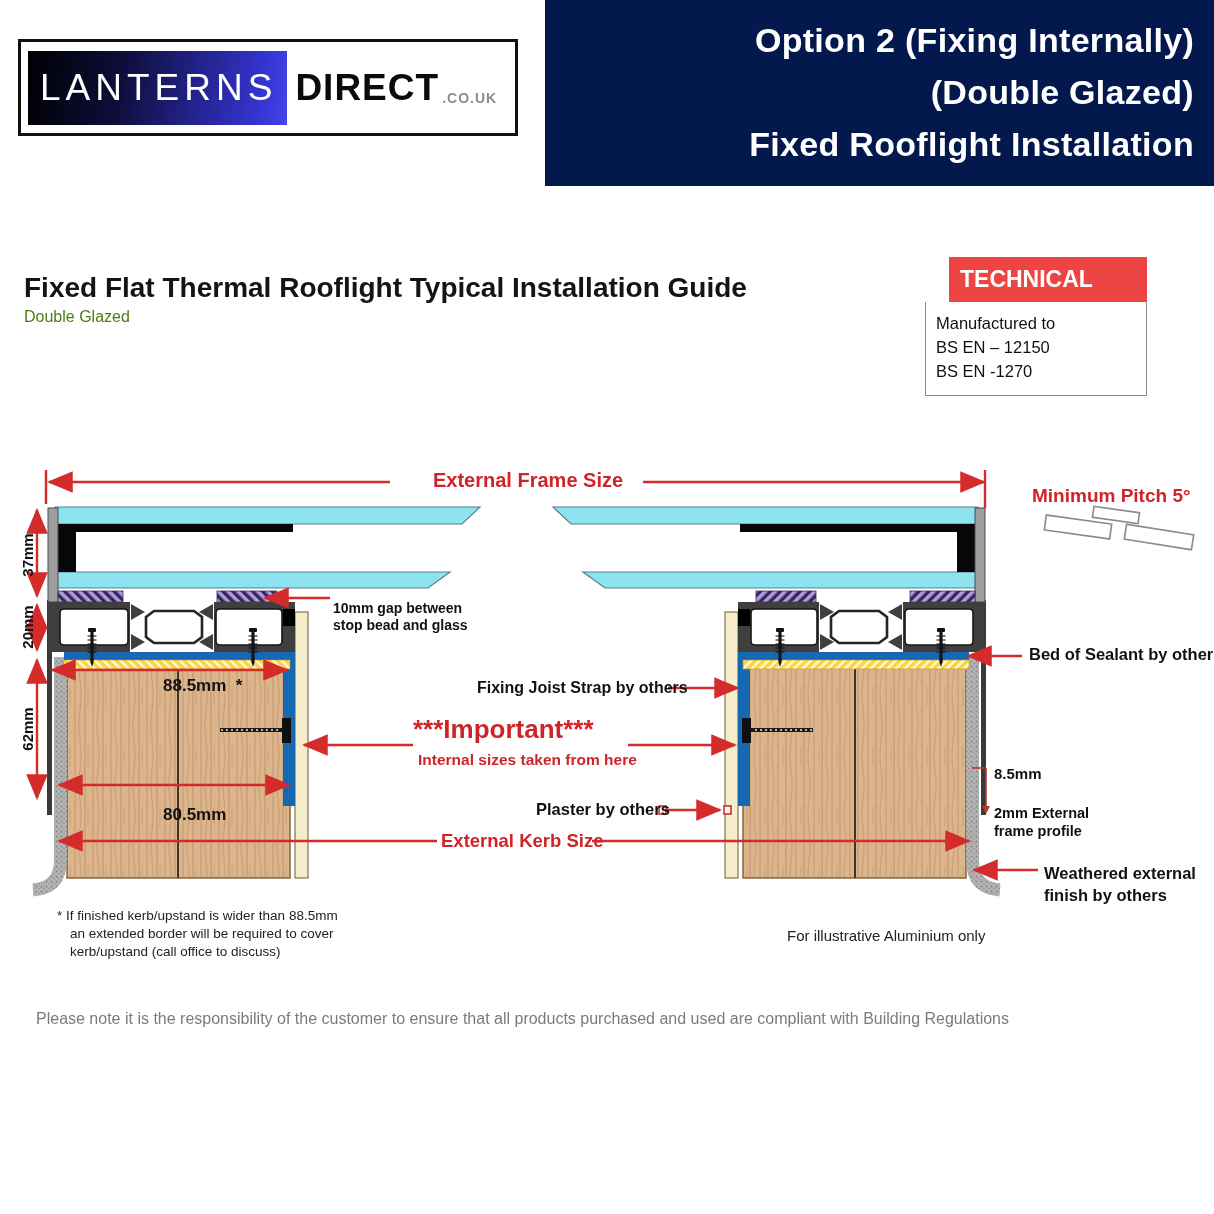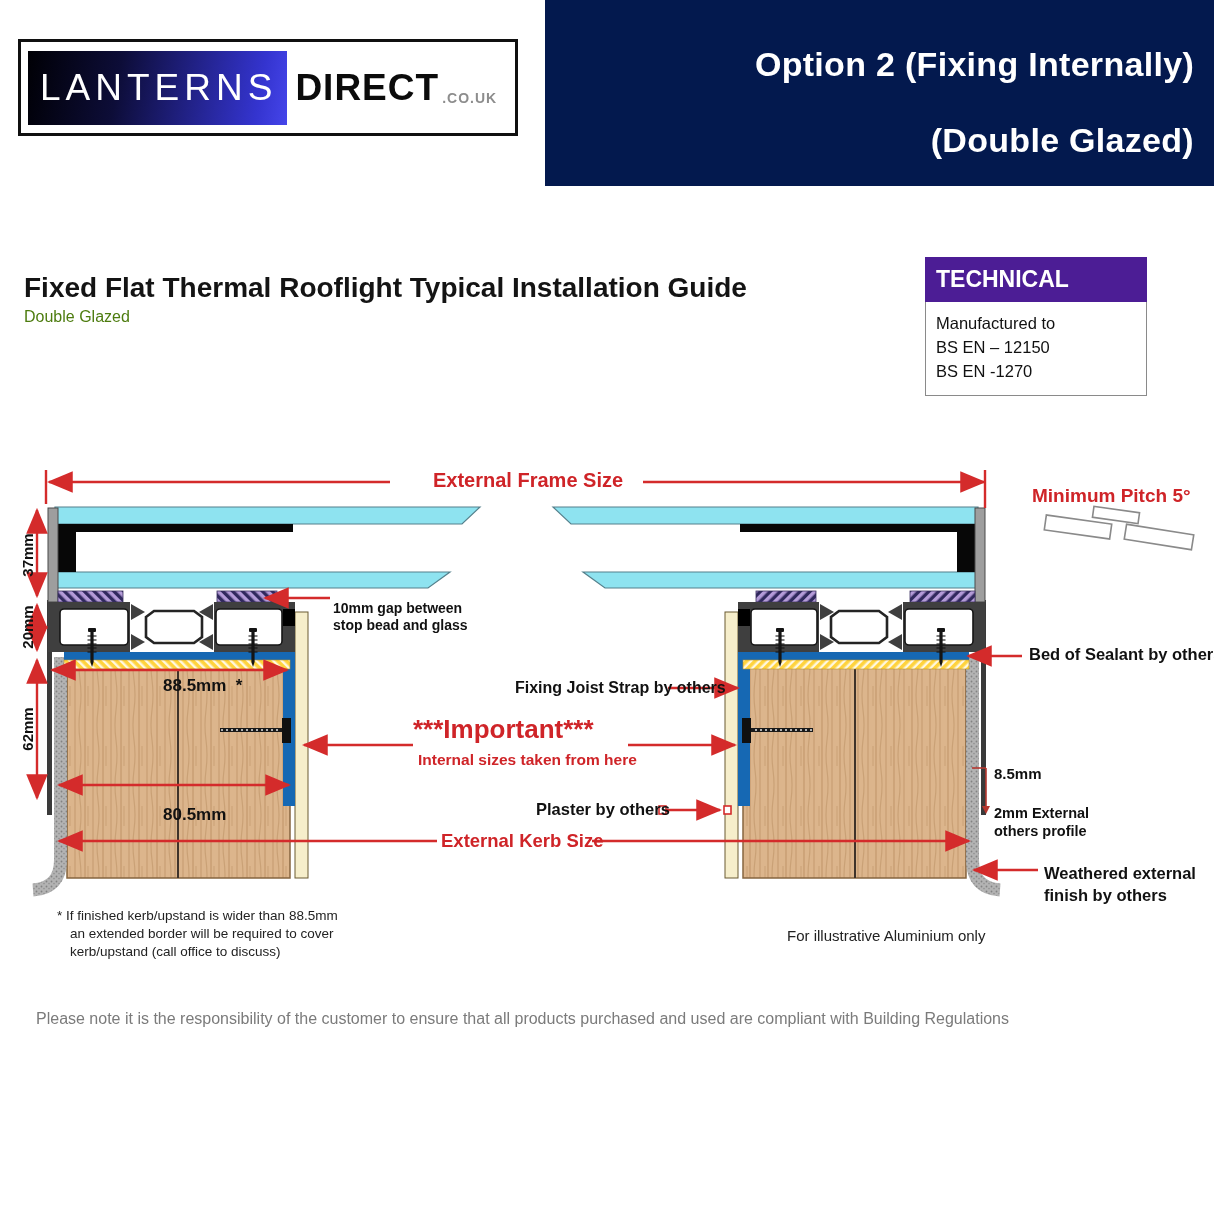--- a/index.html
+++ b/index.html
@@ -1,35 +1,35 @@
 <!DOCTYPE html>
 <html><head>
 <meta charset="utf-8">
 <style>
   html,body{margin:0;padding:0;background:#fff;}
   .page{position:relative;width:1214px;height:1214px;background:#ffffff;overflow:hidden;
         font-family:"Liberation Sans",sans-serif;color:#111;}
   
   .banner{position:absolute;left:545px;top:0;width:669px;height:186px;background:#03194e;
           color:#fff;text-align:right;box-sizing:border-box;padding:14px 20px 0 0;}
-  .banner div{font-size:34px;line-height:52px;font-weight:600;letter-spacing:.3px;margin-top:24px;}
+  .banner div{font-size:34px;line-height:52px;font-weight:600;letter-spacing:.3px;}
   
   .logo{position:absolute;left:18px;top:39px;width:500px;height:97px;border:3px solid #101010;
         background:#fff;box-sizing:border-box;display:flex;align-items:center;padding-left:7px;}
   .logo-grad{height:74px;display:flex;align-items:center;padding:0 10px 0 12px;
              background:linear-gradient(100deg,#000005 0%,#0d0d38 35%,#3434cf 88%,#4545ea 100%);}
   .brand1{color:#fff;font-size:37px;letter-spacing:5px;font-weight:400;}
   .brand2{color:#0b0b0b;font-size:37px;font-weight:800;letter-spacing:1px;margin-left:8px;}
   .tld{color:#8d8d8d;font-size:14px;font-weight:700;margin-left:3px;margin-top:20px;letter-spacing:1px;}
   
   .title{position:absolute;left:24px;top:272px;font-size:28px;font-weight:700;color:#141414;}
   .subtitle{position:absolute;left:24px;top:308px;font-size:16px;color:#4d7c0f;}
   
   .tech{position:absolute;left:925px;top:257px;width:222px;box-sizing:border-box;}
-  .tech-head{background:#4c1d95;color:#fff;font-weight:700;font-size:23px;padding:9px 4px 9px 11px;}
+  .tech-head{background:#ef4444;color:#fff;font-weight:700;font-size:23px;padding:9px 4px 9px 11px;margin-left:24px;}
   .tech-body{border:1.5px solid #8a8a8a;border-top:none;padding:9px 10px 12px;font-size:16.5px;
              line-height:24px;color:#111;}
   
   .diagram{position:absolute;left:0;top:440px;}
   .lbl{position:absolute;white-space:nowrap;}
   .b{font-weight:700;}
   .red{color:#cf2428;}
   .vdim{position:absolute;width:44px;height:16px;text-align:center;font-weight:700;font-size:15px;
         transform:rotate(-90deg);transform-origin:center;color:#111;}
   .two-line{line-height:17px;}
@@ -208,31 +208,31 @@
   <div class="vdim" style="left:5px;top:721px;">62mm</div>
 
   <div class="lbl b two-line" style="left:333px;top:600px;font-size:14px;">
     <div>10mm gap between</div>
     <div>stop bead and glass</div>
   </div>
 
   <div class="lbl b pre" style="left:163px;top:676px;font-size:17px;">88.5mm  *</div>
   <div class="lbl b" style="left:163px;top:805px;font-size:17px;">80.5mm</div>
 
-  <div class="lbl b" style="left:477px;top:679px;font-size:16px;margin-left:38px;">Fixing Joist Strap by others</div>
+  <div class="lbl b" style="left:477px;top:679px;font-size:16px;">Fixing Joist Strap by others</div>
   <div class="lbl b red" style="left:413px;top:714px;font-size:26px;">***Important***</div>
   <div class="lbl b red" style="left:418px;top:751px;font-size:15.5px;">Internal sizes taken from here</div>
   <div class="lbl b" style="left:536px;top:800px;font-size:16.5px;">Plaster by others</div>
   <div class="lbl b red" style="left:441px;top:830px;font-size:18.5px;">External Kerb Size</div>
 
   <div class="lbl b" style="left:1029px;top:645px;font-size:16.5px;">Bed of Sealant by others</div>
   <div class="lbl b" style="left:994px;top:765px;font-size:15px;">8.5mm</div>
   <div class="lbl b" style="left:994px;top:804px;font-size:14.5px;line-height:18px;">
     <div>2mm External</div>
-    <div>others profile</div>
+    <div>frame profile</div>
   </div>
   <div class="lbl b" style="left:1044px;top:862px;font-size:16.5px;line-height:22px;">
     <div>Weathered external</div>
     <div>finish by others</div>
   </div>
 
   <div class="fn" style="left:57px;top:908px;">* If finished kerb/upstand is wider than 88.5mm</div>
   <div class="fn" style="left:70px;top:926px;">an extended border will be required to cover</div>
   <div class="fn" style="left:70px;top:944px;">kerb/upstand (call office to discuss)</div>
 

